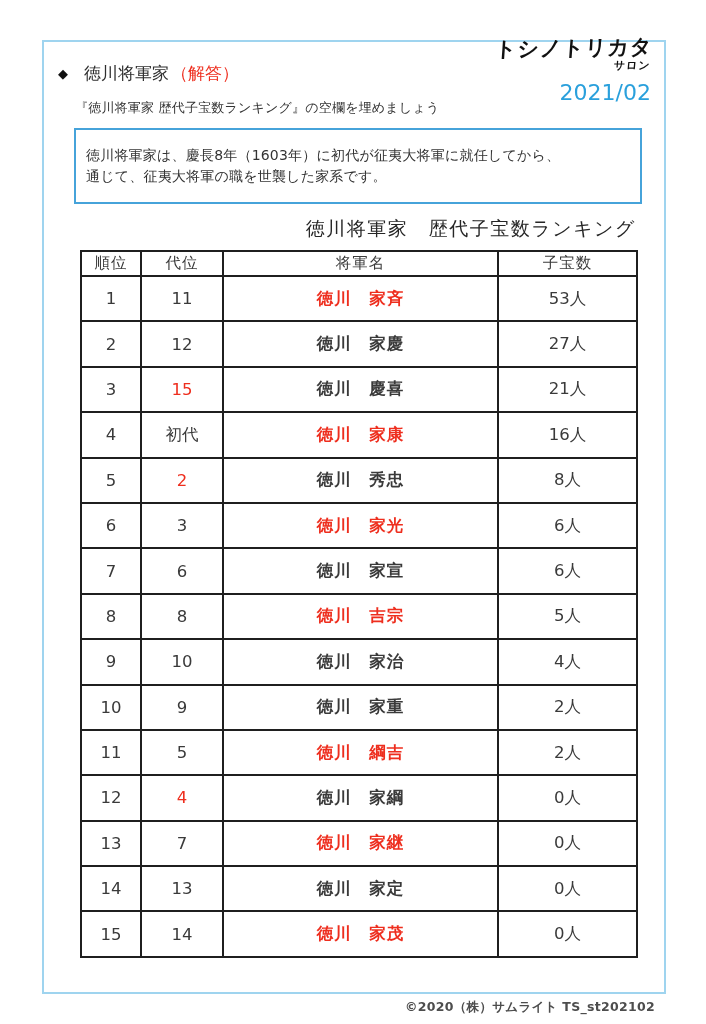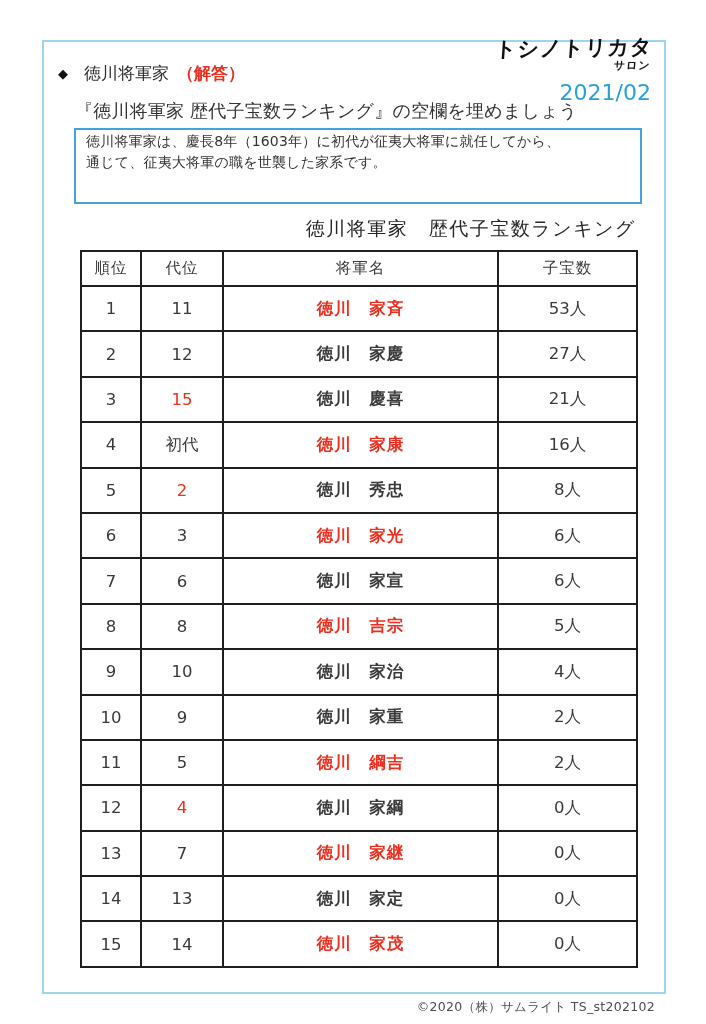--- a/index.html
+++ b/index.html
@@ -33,56 +33,56 @@
   .date {
     position:absolute; top:38px; right:13px;
     font-size:22px; color:var(--dateBlue, #2aa0dc);
   }
 
   .heading {
     position:absolute; left:14px; top:20px;
     font-size:17px; color:#2e2e2e; display:flex; align-items:center;
   }
   .heading .diamond { font-size:13px; margin-right:16px; color:#111; }
-  .heading .answer { color:var(--red, #ee2e1e); margin-left:8px;font-weight:bold; }
+  .heading .answer { color:var(--red, #ee2e1e); margin-left:2px; }
 
   .subtitle {
     position:absolute; left:31px; top:57px;
-    font-size:18px; color:#343434; letter-spacing:0.2px;
+    font-size:13px; color:#343434; letter-spacing:0.2px;
   }
 
   .info-box {
     position:absolute; left:30px; top:86px; width:568px; height:76px;
     border:2px solid var(--infoBorder, #46a3da);
-    padding:1px 10px 4px 10px;
+    padding:15px 10px 4px 10px;
     font-size:14px; line-height:1.5; color:#333; letter-spacing:0.2px;
   }
 
   .table-title {
     position:absolute; left:36px; top:174px; width:556px;
     text-align:right; font-size:19px; color:#262626; letter-spacing:1.5px;
   }
 
   table.ranking {
     position:absolute; left:36px; top:208px; width:556px;
     border-collapse:collapse; table-layout:fixed;
   }
   table.ranking th, table.ranking td {
     border:2px solid var(--tableBorder, #1f1f1f);
     text-align:center; vertical-align:middle;
     background:#fff; color:#3a3a3a;
   }
-  table.ranking th { height:35px; font-size:15.5px; font-weight:normal; letter-spacing:1px;margin-left:45px; }
+  table.ranking th { height:25px; font-size:15.5px; font-weight:normal; letter-spacing:1px;margin-left:45px; }
   table.ranking td { height:45.4px; font-size:16.5px; }
   table.ranking td.name { letter-spacing:1px;font-weight:bold; }
   table.ranking td.red { color:var(--red, #ee2e1e); }
 
   .footer {
     position:absolute; top:999px; right:51px;
-    font-size:12.5px; color:#4d4d4d; letter-spacing:0.3px;
+    font-size:12.5px; color:#4d4d4d; letter-spacing:0.3px;font-weight:bold;
   }
 </style>
 </head>
 <body style="--red: #ee2e1e; --outerBorder: #9fd4ef; --infoBorder: #46a3da; --dateBlue: #2aa0dc; --tableBorder: #1f1f1f; --text: #3c3c3c;">
 
 <div class="page">
 
   <div class="outer-box">
 
     <div class="brand">

